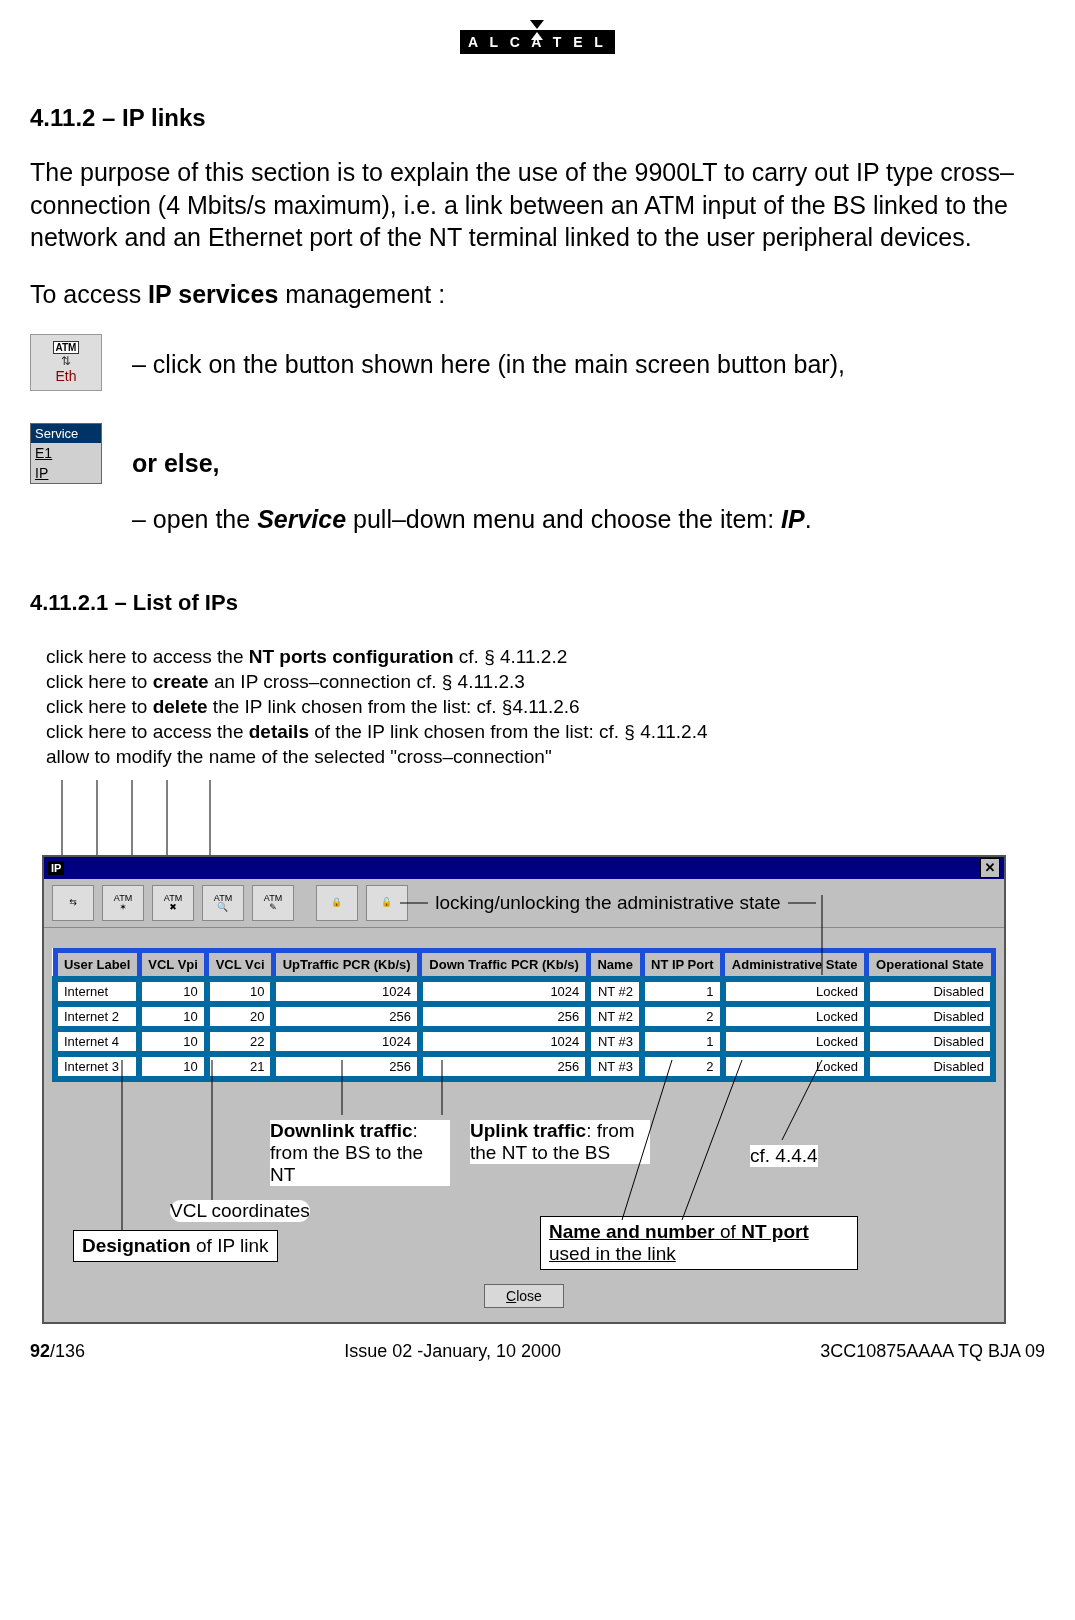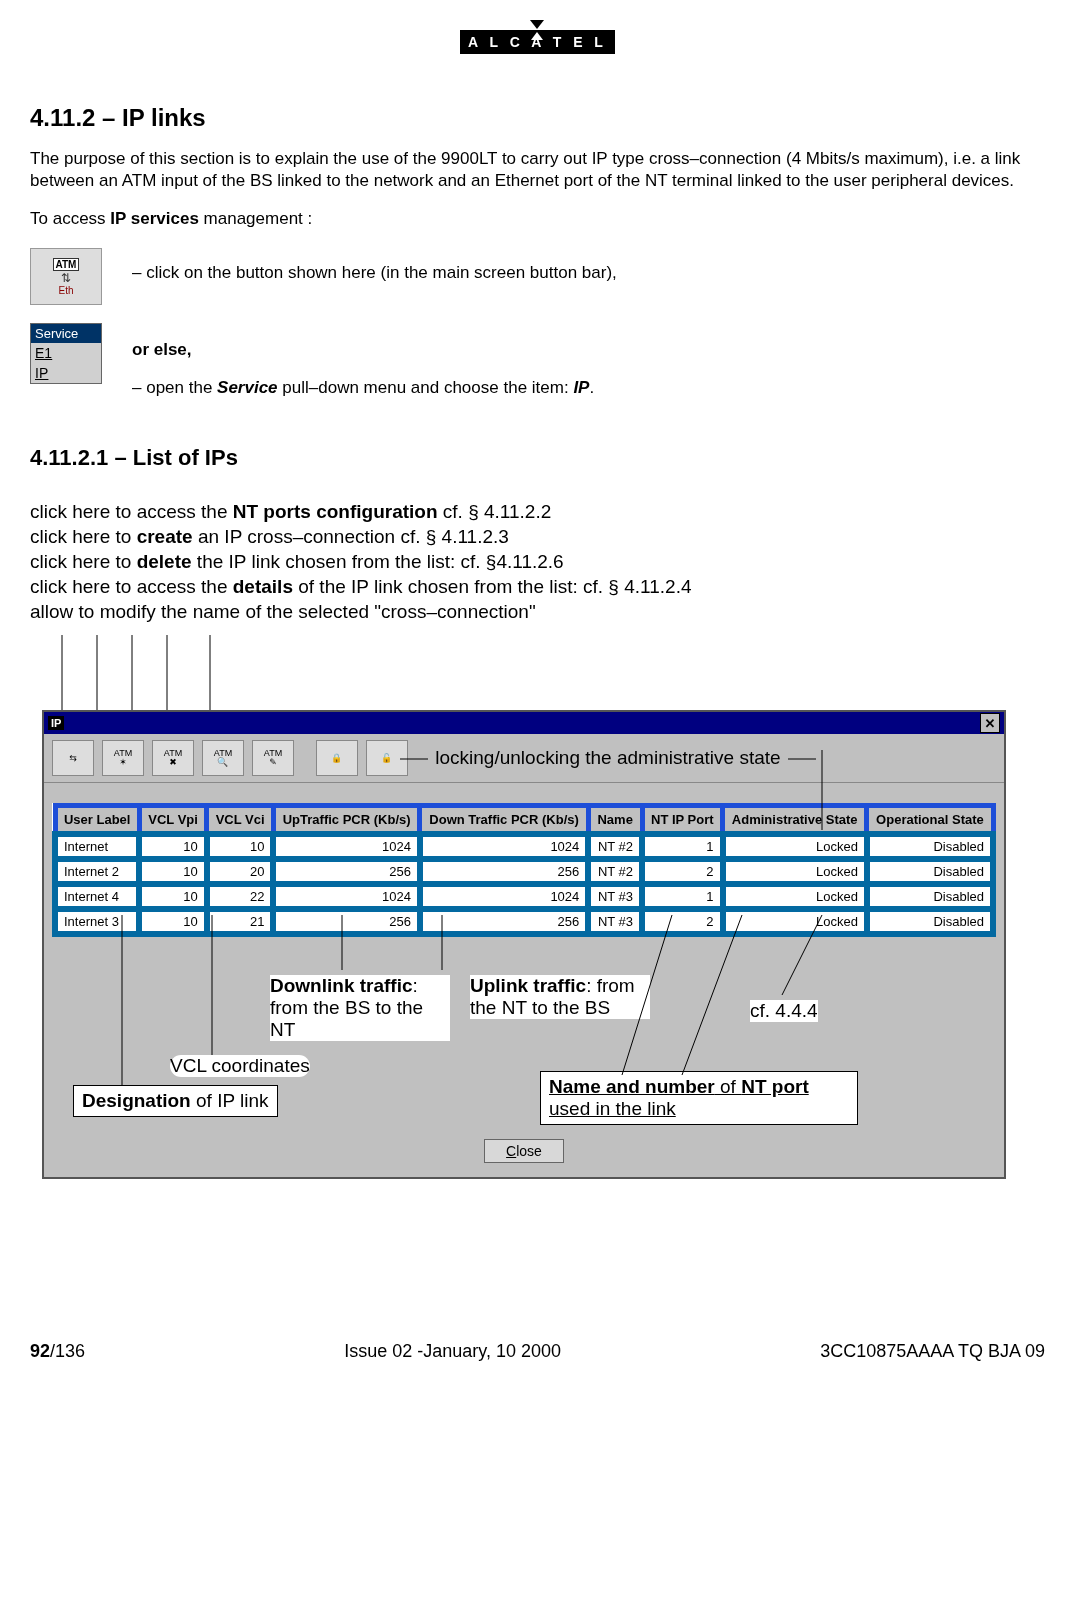--- a/index.html
+++ b/index.html
@@ -53,23 +53,23 @@
   }
   h2 {
     font-size: 24px;
     margin: 50px 0 10px 0;
   }
   h3 {
     font-size: 22px;
     margin: 30px 0 20px 0;
   }
   p {
-    font-size: 17px;
+    font-size: 25px;
     line-height: 1.3;
-    margin: 16px 0;
+    margin: 24px 0;
   }
   .bold { font-weight: bold; }
   .italic { font-style: italic;}
   .access-row {
     display: flex;
     align-items: flex-start;
     margin: 18px 0;
     gap: 30px;
   }
   .icon-box {
@@ -101,21 +101,21 @@
     padding: 2px 4px;
     font-size: 14px;
     text-decoration: underline;
     text-decoration-style: solid;
   }
   .callouts {
     margin-top: 30px;
     font-size: 19px;
   }
   .callouts div {
-    margin: 3px 0;
+    margin: 3px 16px;
   }
   .co1 { margin-left: 20px;}
   .co2 { margin-left: 55px;}
   .co3 { margin-left: 90px;}
   .co4 { margin-left: 125px;}
   .co5 { margin-left: 170px;}
   .screenshot-area {
     position: relative;
     margin-top: 12px;
     height: 620px;
@@ -274,21 +274,21 @@
   <p>The purpose of this section is to explain the use of the 9900LT to carry out IP type cross–connection (4 Mbits/s maximum), i.e. a link between an ATM input of the BS linked to the network and an Ethernet port of the NT terminal linked to the user peripheral devices.</p>
 
   <p>
     <span>To access </span><span class="bold">IP services</span><span> management :</span>
   </p>
 
   <div class="access-row">
     <div class="icon-box">
       <div style="font-weight:bold;border:1px solid #333;padding:0 2px;background:#fff;">ATM</div>
       <div style="font-size:12px;color:#333;">⇅</div>
-      <div style="color:#800;font-size:10px;">Eth</div>
+      <div style="color:#800;font-size:14px;">Eth</div>
     </div>
     <p style="margin-top:14px;">– click on the button shown here (in the main screen button bar),</p>
   </div>
 
   <div class="access-row">
     <div class="menu-box">
       <div class="menu-header">Service</div>
       <div class="menu-item"><span style="text-decoration:underline;">E1</span></div>
       <div class="menu-item"><span style="text-decoration:underline;">IP</span></div>
     </div>

